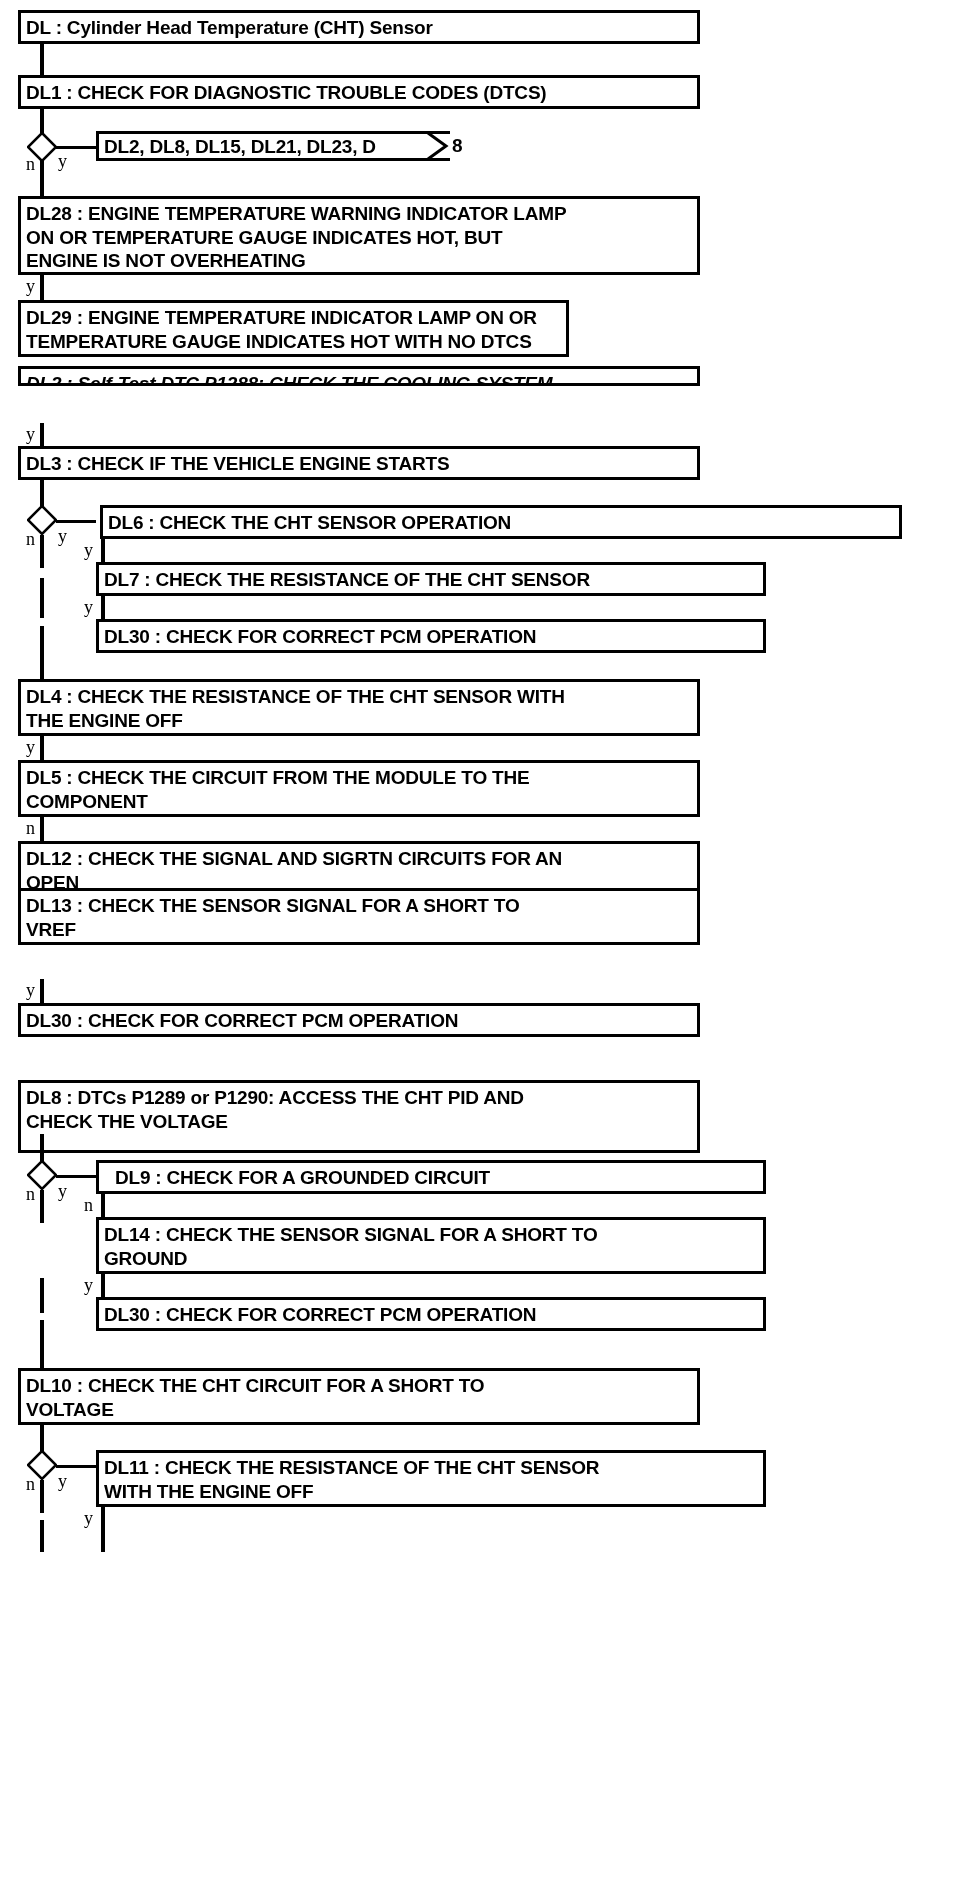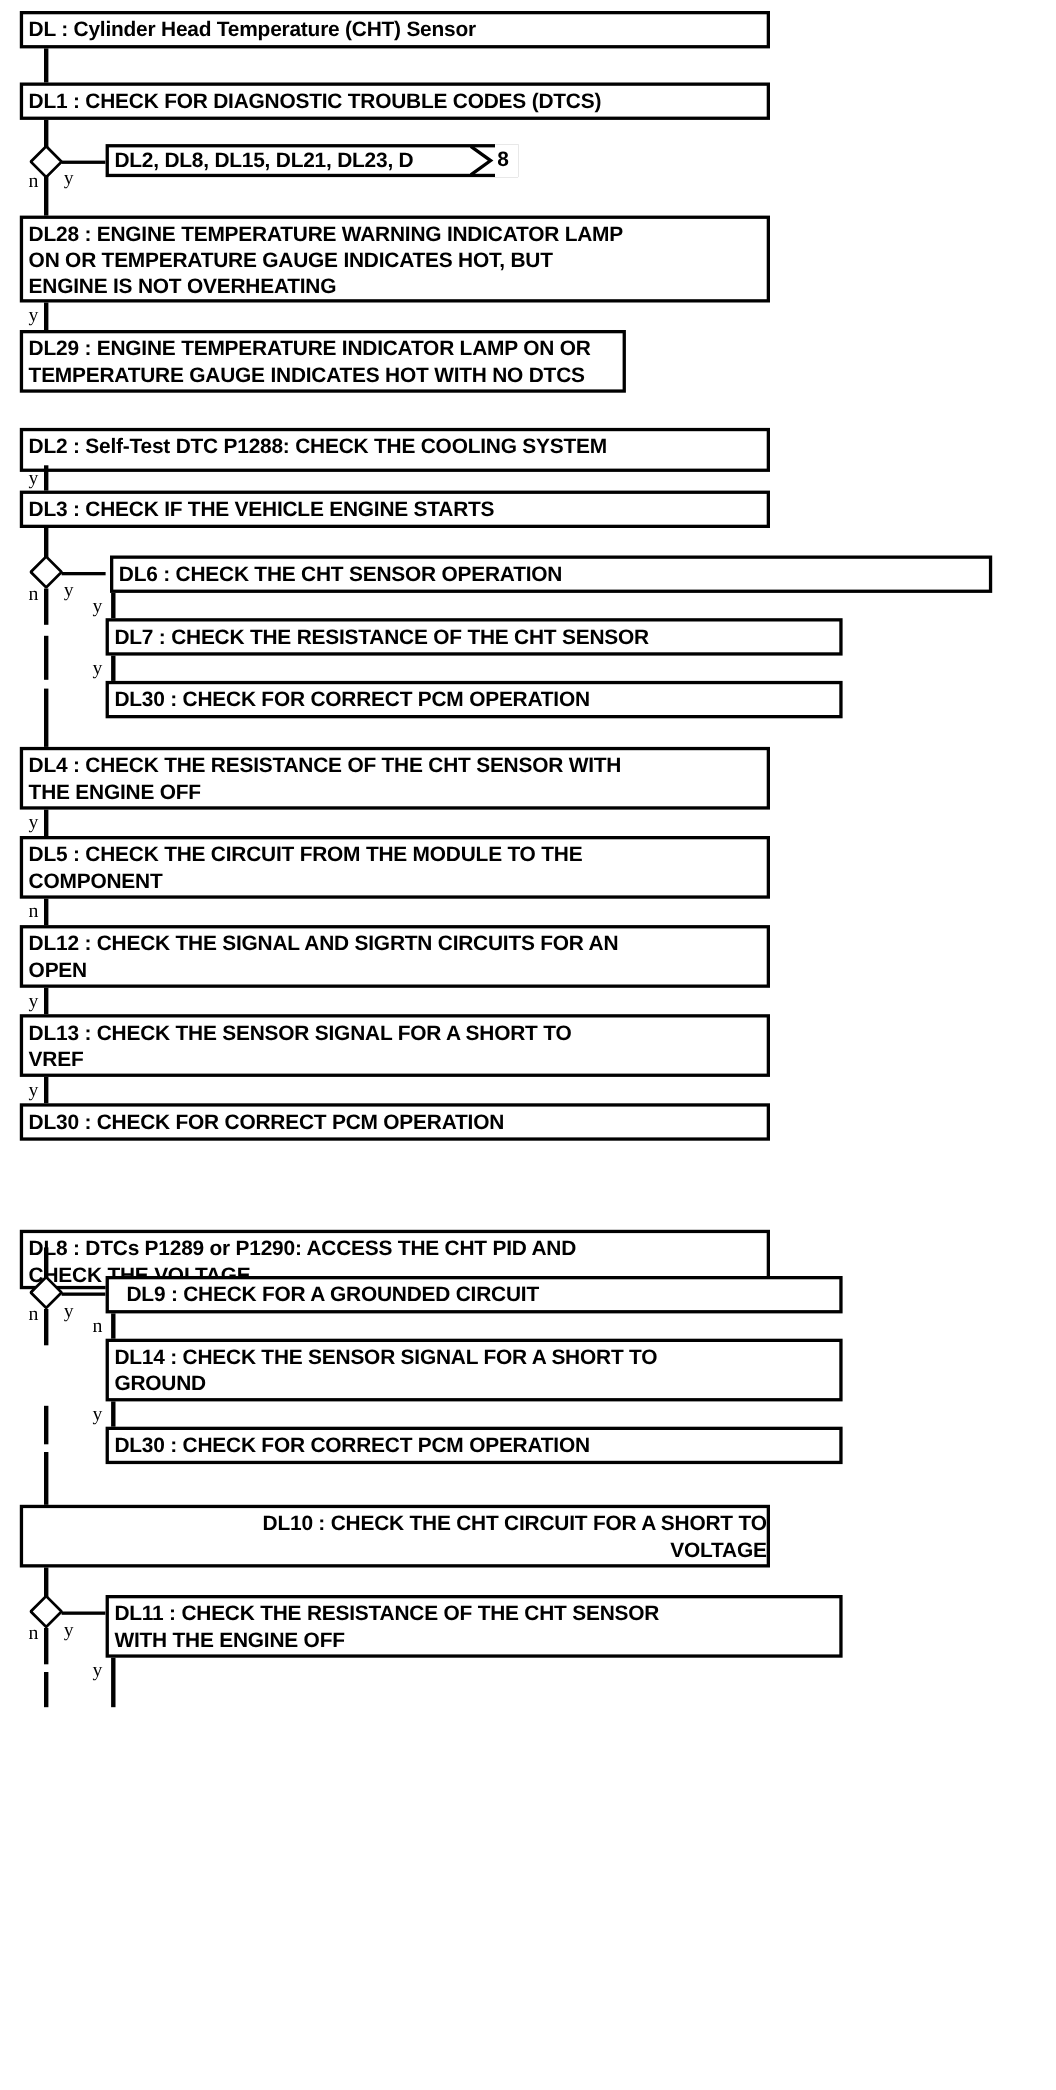--- a/index.html
+++ b/index.html
@@ -102,21 +102,21 @@
 
   <div class="node" style="left:18px; top:196px; width:682px; height:79px;">DL28 : ENGINE TEMPERATURE WARNING INDICATOR LAMP
 ON OR TEMPERATURE GAUGE INDICATES HOT, BUT
 ENGINE IS NOT OVERHEATING</div>
   <div class="blabel" style="left:26px; top:277px;">y</div>
   <div class="vline" style="left:40px; top:275px; height:27px;"></div>
 
   <div class="node" style="left:18px; top:300px; width:551px; height:57px;">DL29 : ENGINE TEMPERATURE INDICATOR LAMP ON OR
 TEMPERATURE GAUGE INDICATES HOT WITH NO DTCS</div>
 
-  <div class="node" style="left:18px; top:389px; width:682px; height:40px;">DL2 : Self-Test DTC P1288: CHECK THE COOLING SYSTEM</div>
+  <div class="node" style="left:18px; top:366px; width:682px; height:20px;font-style:italic;">DL2 : Self-Test DTC P1288: CHECK THE COOLING SYSTEM</div>
   <div class="blabel" style="left:26px; top:425px;">y</div>
   <div class="vline" style="left:40px; top:423px; height:25px;"></div>
 
   <div class="node" style="left:18px; top:446px; width:682px; height:34px;">DL3 : CHECK IF THE VEHICLE ENGINE STARTS</div>
   <div class="vline" style="left:40px; top:480px; height:27px;"></div>
 
   <div class="diamond" style="left:27px; top:505px;">
     <svg width="30" height="30" viewBox="0 0 30 30">
       <polygon points="15,1 29,15 15,29 1,15" fill="#fff" stroke="#000" stroke-width="2.5"></polygon>
     </svg>
@@ -146,28 +146,28 @@
   <div class="node" style="left:18px; top:760px; width:682px; height:57px;">DL5 : CHECK THE CIRCUIT FROM THE MODULE TO THE
 COMPONENT</div>
   <div class="blabel" style="left:26px; top:819px;">n</div>
   <div class="vline" style="left:40px; top:817px; height:26px;"></div>
 
   <div class="node" style="left:18px; top:841px; width:682px; height:57px;">DL12 : CHECK THE SIGNAL AND SIGRTN CIRCUITS FOR AN
 OPEN</div>
   <div class="blabel" style="left:26px; top:900px;">y</div>
   <div class="vline" style="left:40px; top:898px; height:26px;"></div>
 
-  <div class="node" style="left:18px; top:922px; width:682px; height:57px;">DL13 : CHECK THE SENSOR SIGNAL FOR A SHORT TO
+  <div class="node" style="left:18px; top:888px; width:682px; height:57px;">DL13 : CHECK THE SENSOR SIGNAL FOR A SHORT TO
 VREF</div>
   <div class="blabel" style="left:26px; top:981px;">y</div>
   <div class="vline" style="left:40px; top:979px; height:26px;"></div>
 
   <div class="node" style="left:18px; top:1003px; width:682px; height:34px;">DL30 : CHECK FOR CORRECT PCM OPERATION</div>
 
-  <div class="node" style="left:18px; top:1118px; width:682px; height:54px;">DL8 : DTCs P1289 or P1290: ACCESS THE CHT PID AND
+  <div class="node" style="left:18px; top:1080px; width:682px; height:73px;">DL8 : DTCs P1289 or P1290: ACCESS THE CHT PID AND
 CHECK THE VOLTAGE</div>
   <div class="vline" style="left:40px; top:1134px; height:28px;"></div>
 
   <div class="diamond" style="left:27px; top:1160px;">
     <svg width="30" height="30" viewBox="0 0 30 30">
       <polygon points="15,1 29,15 15,29 1,15" fill="#fff" stroke="#000" stroke-width="2.5"></polygon>
     </svg>
   </div>
   <div class="hline" style="left:56px; top:1175px; width:40px;"></div>
   <div class="blabel" style="left:26px; top:1185px;">n</div>
@@ -180,21 +180,21 @@
   <div class="blabel" style="left:84px; top:1196px;">n</div>
   <div class="vline" style="left:101px; top:1194px; height:25px;"></div>
 
   <div class="node" style="left:96px; top:1217px; width:670px; height:57px;">DL14 : CHECK THE SENSOR SIGNAL FOR A SHORT TO
 GROUND</div>
   <div class="blabel" style="left:84px; top:1276px;">y</div>
   <div class="vline" style="left:101px; top:1274px; height:25px;"></div>
 
   <div class="node" style="left:96px; top:1297px; width:670px; height:34px;">DL30 : CHECK FOR CORRECT PCM OPERATION</div>
 
-  <div class="node" style="left:18px; top:1368px; width:682px; height:57px;text-align:right;">DL10 : CHECK THE CHT CIRCUIT FOR A SHORT TO
+  <div class="node" style="left:18px; top:1368px; width:682px; height:57px;">DL10 : CHECK THE CHT CIRCUIT FOR A SHORT TO
 VOLTAGE</div>
   <div class="vline" style="left:40px; top:1425px; height:27px;"></div>
 
   <div class="diamond" style="left:27px; top:1450px;">
     <svg width="30" height="30" viewBox="0 0 30 30">
       <polygon points="15,1 29,15 15,29 1,15" fill="#fff" stroke="#000" stroke-width="2.5"></polygon>
     </svg>
   </div>
   <div class="hline" style="left:56px; top:1465px; width:40px;"></div>
   <div class="blabel" style="left:26px; top:1475px;">n</div>

